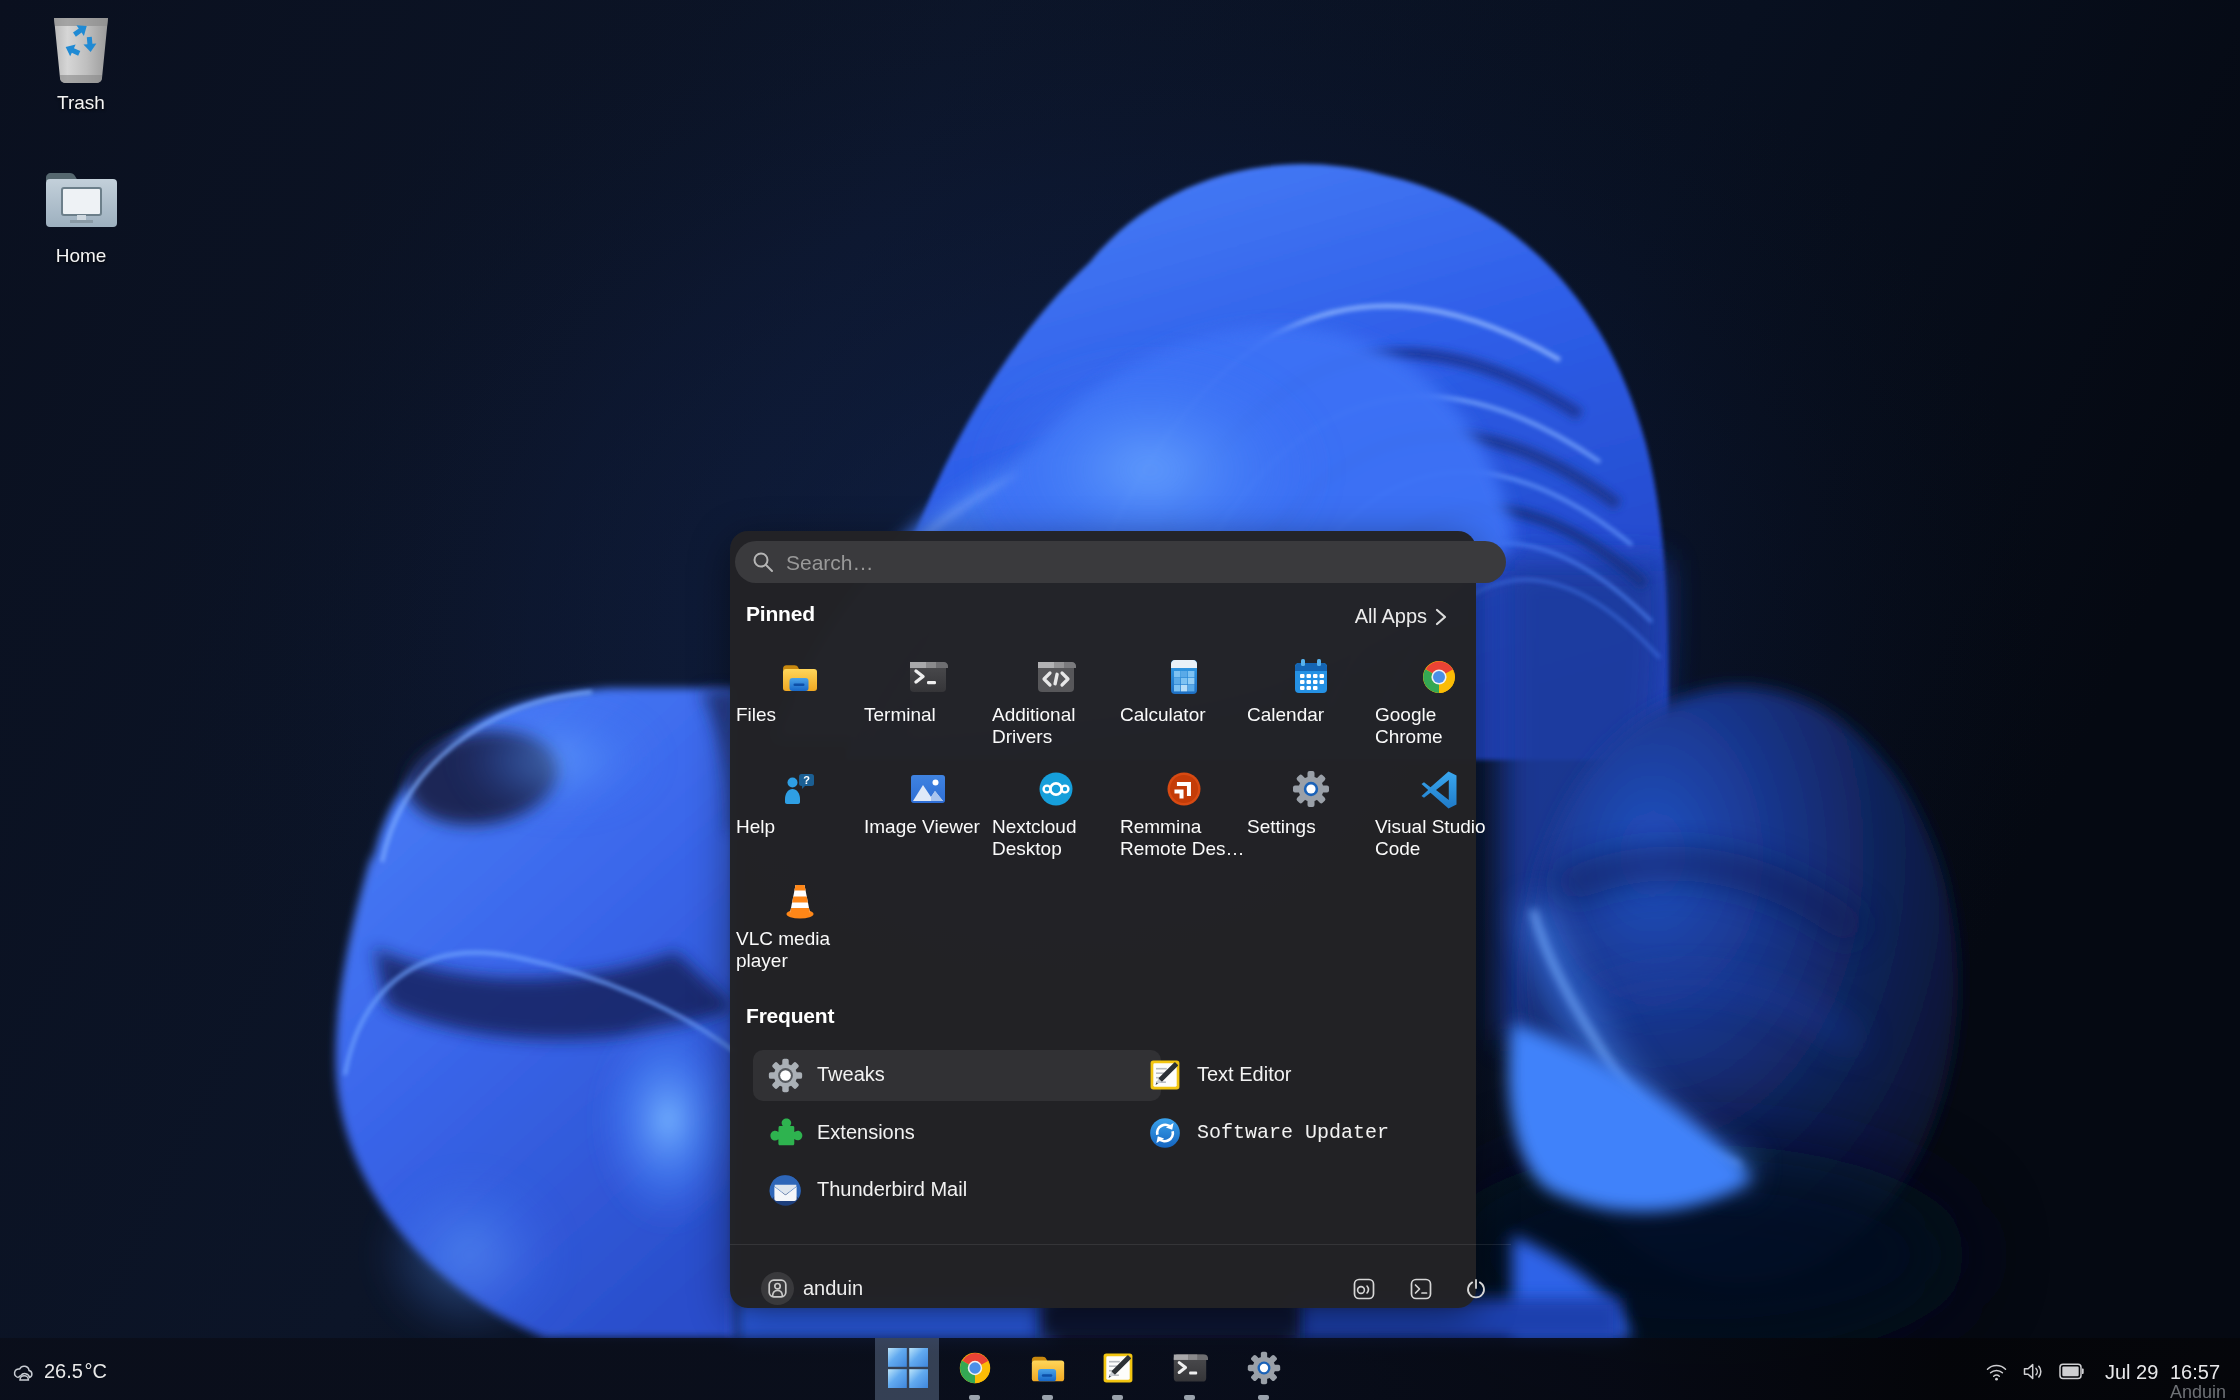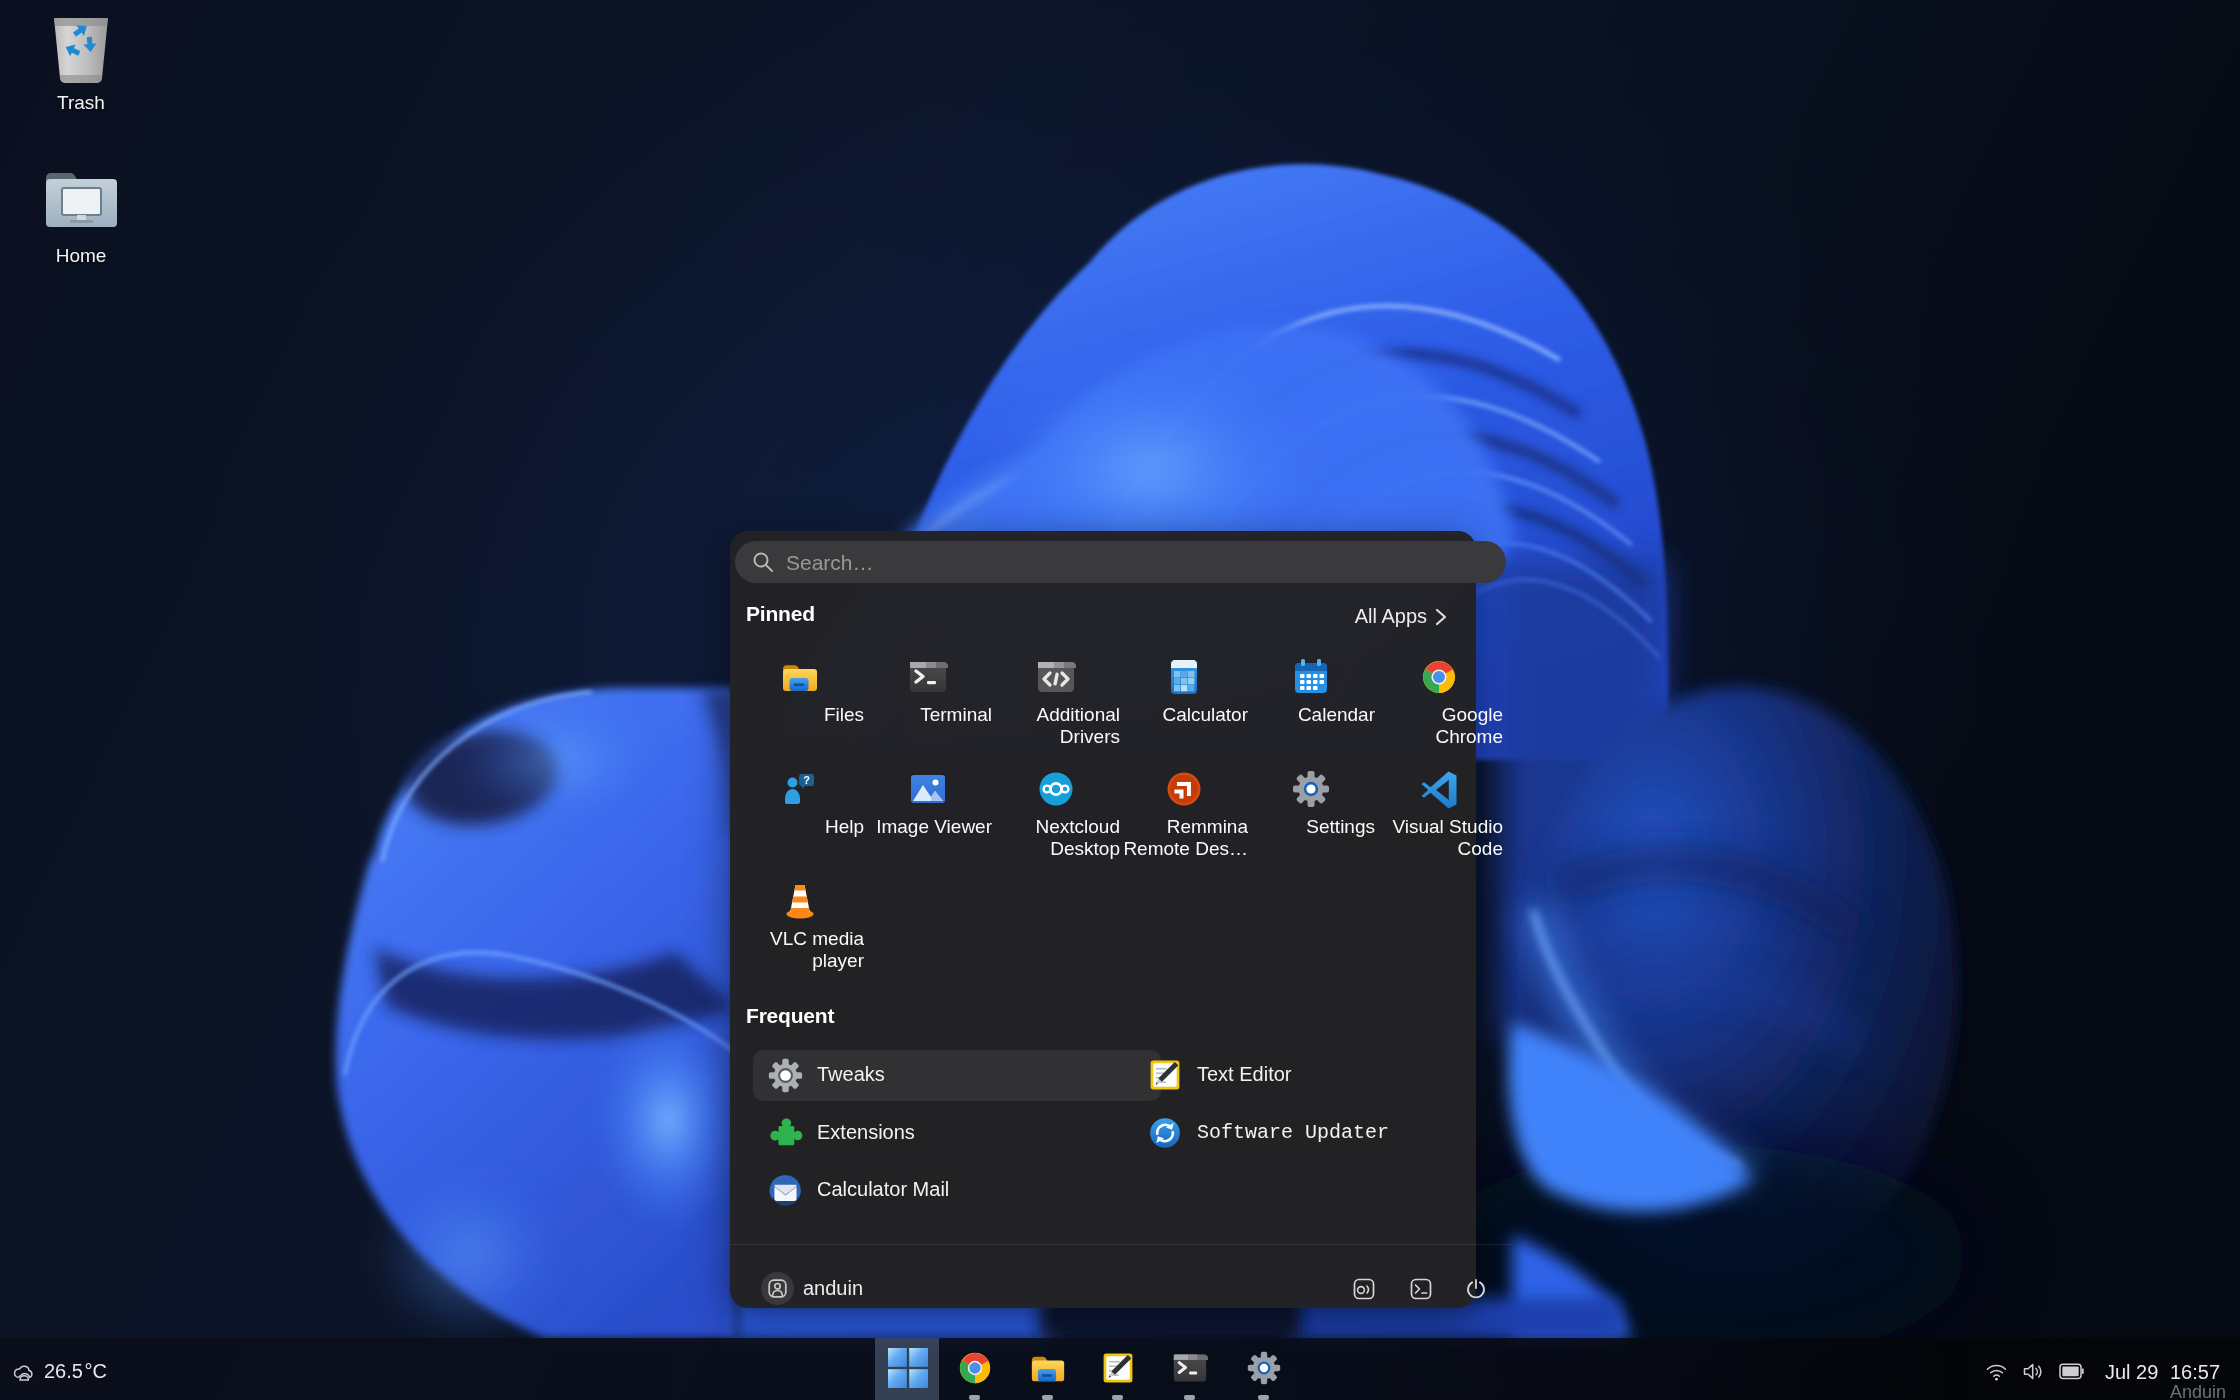--- a/index.html
+++ b/index.html
@@ -4,21 +4,21 @@
 <style>
   html,body{margin:0;padding:0;}
   body{width:2240px;height:1400px;overflow:hidden;position:relative;background:#070c18;font-family:"Liberation Sans",sans-serif;}
   .abs{position:absolute;}
   #wall{position:absolute;left:0;top:0;}
   .dlabel{position:absolute;color:#f4f4f4;font-size:19px;text-align:center;text-shadow:0 1px 3px rgba(0,0,0,.9);}
   #menu{position:absolute;left:730px;top:531px;width:746px;height:777px;background:rgba(35,35,38,0.985);border-radius:18px;box-shadow:0 10px 40px rgba(0,0,0,.45);}
   #search{position:absolute;left:5px;top:10px;width:771px;height:42px;border-radius:21px;background:#3a3a3d;}
   #search .stxt{position:absolute;left:51px;top:10px;font-size:21px;color:#999;}
   .sect{position:absolute;color:#fff;font-weight:bold;font-size:21px;letter-spacing:-0.2px;}
-  .cell{position:absolute;width:128px;text-align:right;}
+  .cell{position:absolute;width:128px;text-align:left;}
   .cell .ic{display:block;margin:0 auto;}
   .cell .lb{margin-top:7px;font-size:19px;line-height:22px;color:#fafafa;}
   .fcell{position:absolute;width:360px;height:51px;border-radius:10px;padding-left:48px;}
   .fcell .fic{position:absolute;left:14px;top:7px;}
   .fcell .ftx{position:absolute;left:64px;top:13px;font-size:20px;color:#f2f2f2;}
   #taskbar{position:absolute;left:0;top:1338px;width:2240px;height:62px;background:linear-gradient(90deg, rgba(10,14,26,0.93) 0%, rgba(10,14,26,0.88) 38%, rgba(9,13,26,0.85) 55%, rgba(7,10,20,0.9) 72%, rgba(4,5,9,0.96) 87%, rgba(5,6,10,0.97) 100%);}
   .tind{position:absolute;top:57px;width:11px;height:5px;border-radius:2px;background:#9aa2ac;}
 </style>
 </head>
 <body>
@@ -409,21 +409,21 @@
       </svg>
       <div class="ftx">Software Updater</div>
     </div>
 <div class="fcell" style="left:23px;top:634px;">
       <svg class="fic" width="37" height="37" viewBox="0 0 40 40" style="width:37px;height:37px">
         <circle cx="20" cy="20" r="16.5" fill="#1e3f7c"></circle>
         <path d="M20 3.5 a16.5 16.5 0 0 1 14 25 a18 18 0 0 0 -28.5 .5 a16.5 16.5 0 0 1 14.5 -25.5" fill="#2e66b8"></path>
         <path d="M8 16 l12 9 12-9 v13 c0 1.4-1 2.4-2.4 2.4 h-19.2 c-1.4 0-2.4-1-2.4-2.4 z" fill="#f4f6f9"></path>
         <path d="M8 15.5 l12 9 12-9 -.5-1.8 h-23 z" fill="#dfe6ee"></path>
       </svg>
-      <div class="ftx">Calculator Mail</div>
+      <div class="ftx">Thunderbird Mail</div>
     </div>
   <div style="position:absolute;left:0;top:713px;width:781px;height:1px;background:rgba(255,255,255,0.09);"></div>
 
 <div style="position:absolute;left:31px;top:741px;width:33px;height:33px;border-radius:50%;background:#39393c;"></div>
 <svg class="abs" style="left:38px;top:748px;" width="19" height="19" viewBox="0 0 19 19">
       <rect x="1.2" y="1.2" width="16.6" height="16.6" rx="4.5" fill="none" stroke="#c9c9c9" stroke-width="1.7"></rect>
       <circle cx="9.5" cy="7.2" r="2.7" fill="none" stroke="#c9c9c9" stroke-width="1.7"></circle>
       <path d="M4.6 17 c0-3.4 2.1-5.6 4.9-5.6 s4.9 2.2 4.9 5.6" fill="none" stroke="#c9c9c9" stroke-width="1.7"></path>
     </svg>
 <div style="position:absolute;left:73px;top:746px;font-size:20px;color:#ededed;">anduin</div>

